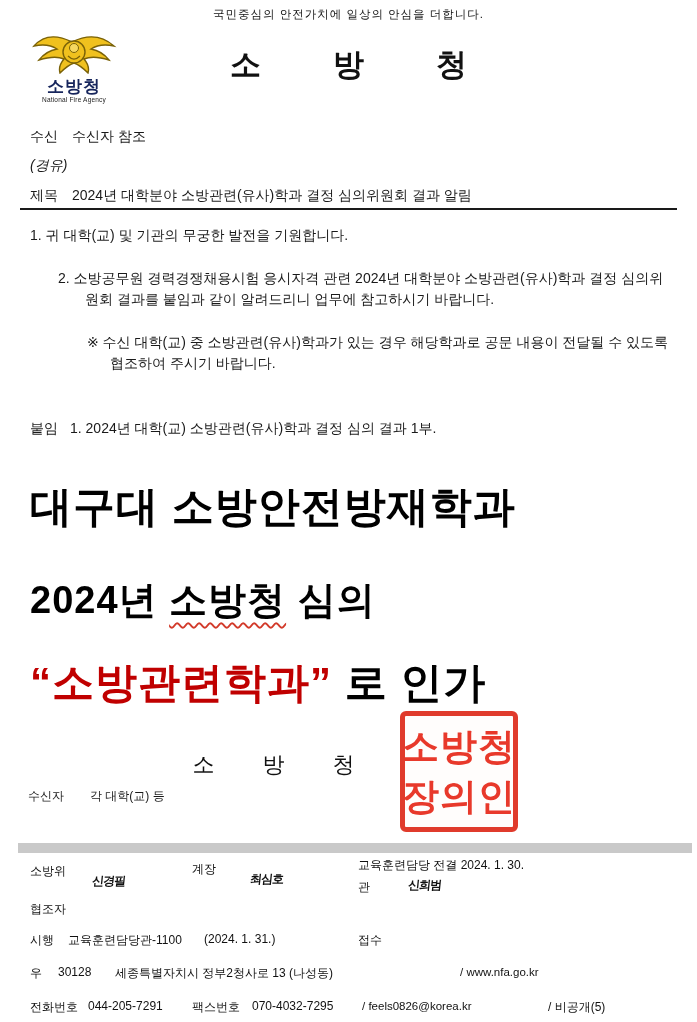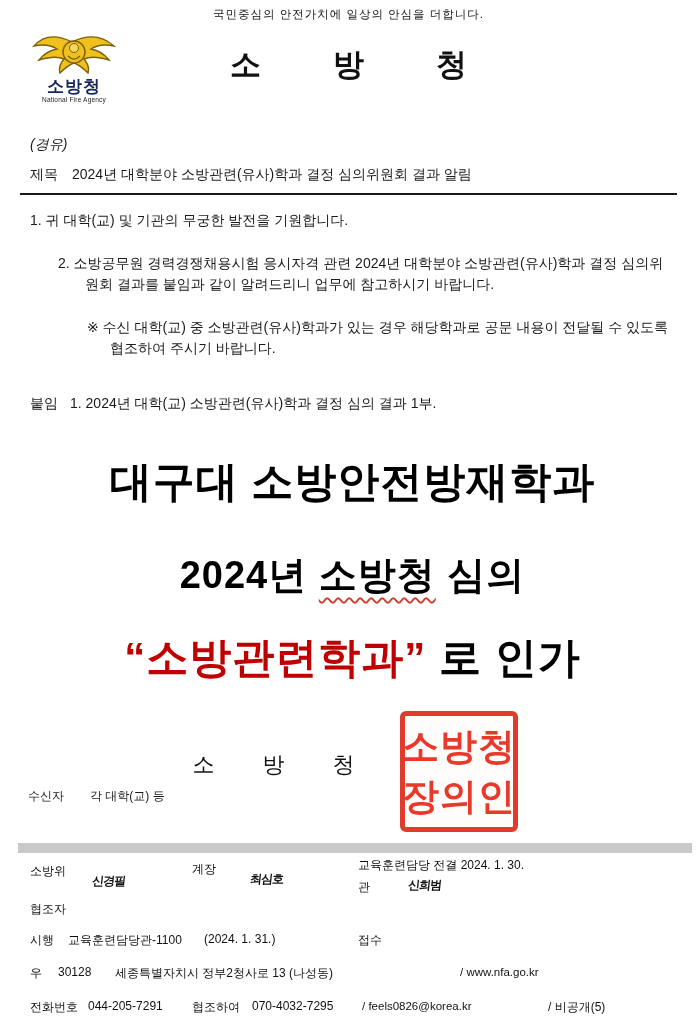--- a/index.html
+++ b/index.html
@@ -14,30 +14,30 @@
   .logo .ko{font-size:17px;font-weight:bold;color:#16255c;letter-spacing:1px;line-height:1.05;}
   .logo .en{font-size:6.5px;color:#222;letter-spacing:.2px;}
   
   .agency-title{position:absolute;top:44px;left:0;right:0;text-align:center;}
   .agency-title span{font-size:31px;font-weight:600;letter-spacing:72px;margin-right:-72px;color:#111;}
   
   .doc{position:absolute;left:30px;right:22px;top:126px;font-size:14px;line-height:1.5;}
   .row-recv{margin:0;}
   .row-recv .lbl{margin-right:14px;}
   .row-via{margin-top:8px;font-style:italic;}
-  .row-subject{margin-top:9px;padding-bottom:8px;border-bottom:2px solid #1a1a1a;margin-left:-10px;padding-left:10px;margin-right:-2px;}
+  .row-subject{margin-top:9px;padding-bottom:2px;border-bottom:2px solid #1a1a1a;margin-left:-10px;padding-left:10px;margin-right:-2px;}
   .row-subject .lbl{margin-right:14px;}
   .para1{margin-top:15px;}
   .para2{margin-top:22px;padding-left:55px;text-indent:-27px;}
   .note{margin-top:22px;padding-left:80px;text-indent:-23px;}
-  .attach1{margin-top:34px;}
+  .attach1{margin-top:44px;}
   .attach1 .lbl{margin-right:12px;}
   .attach2{padding-left:68px;}
   
-  .ann{text-align:center;font-weight:800;color:#000;}
+  .ann{text-align:left;font-weight:800;color:#000;}
   .ann1{margin-top:36px;font-size:42px;letter-spacing:1px;}
   .ann2{margin-top:34px;font-size:38px;letter-spacing:1px;}
   .ann2 .wavy{text-decoration-line:underline;text-decoration-style:wavy;text-decoration-color:#d23a2a;text-decoration-thickness:2px;text-underline-offset:9px;}
   .ann3{margin-top:22px;font-size:42px;letter-spacing:1px;}
   .ann3 .red{color:#c00000;}
   
   .signer{position:absolute;top:750px;left:0;right:80px;text-align:center;}
   .signer span{font-size:22px;font-weight:500;letter-spacing:48px;margin-right:-48px;color:#111;}
   .stamp{
     position:absolute;top:711px;left:400px;width:118px;height:121px;box-sizing:border-box;
@@ -72,20 +72,23 @@
     </span>
     <div class="ko">소방청</div>
     <div class="en">National Fire Agency</div>
   </div>
 
   <div class="agency-title">
     <span>소방청</span>
   </div>
 
   <div class="doc">
+    <div class="row-recv">
+      <span class="lbl">수신</span><span>수신자 참조</span>
+    </div>
     <div class="row-via">(경유)</div>
     <div class="row-subject">
       <span class="lbl">제목</span><span>2024년 대학분야 소방관련(유사)학과 결정 심의위원회 결과 알림</span>
     </div>
 
     <div class="para1">1. 귀 대학(교) 및 기관의 무궁한 발전을 기원합니다.</div>
     <div class="para2">2. 소방공무원 경력경쟁채용시험 응시자격 관련 2024년 대학분야 소방관련(유사)학과 결정 심의위원회 결과를 붙임과 같이 알려드리니 업무에 참고하시기 바랍니다.</div>
     <div class="note">※ 수신 대학(교) 중 소방관련(유사)학과가 있는 경우 해당학과로 공문 내용이 전달될 수 있도록 협조하여 주시기 바랍니다.</div>
 
     <div class="attach1">
@@ -131,18 +134,18 @@
   <div class="ft" style="top:932px;left:204px;">(2024. 1. 31.)</div>
   <div class="ft" style="top:932px;left:358px;">접수</div>
 
   <div class="ft" style="top:965px;left:30px;">우</div>
   <div class="ft" style="top:965px;left:58px;">30128</div>
   <div class="ft" style="top:965px;left:115px;">세종특별자치시 정부2청사로 13  (나성동)</div>
   <div class="ft small" style="top:966px;left:460px;">/ www.nfa.go.kr</div>
 
   <div class="ft" style="top:999px;left:30px;">전화번호</div>
   <div class="ft" style="top:999px;left:88px;">044-205-7291</div>
-  <div class="ft" style="top:999px;left:192px;">협조하여</div>
+  <div class="ft" style="top:999px;left:192px;">팩스번호</div>
   <div class="ft" style="top:999px;left:252px;">070-4032-7295</div>
   <div class="ft small" style="top:1000px;left:362px;">/ feels0826@korea.kr</div>
   <div class="ft" style="top:999px;left:548px;">/ 비공개(5)</div>
 
 </div>
 
 </body></html>

